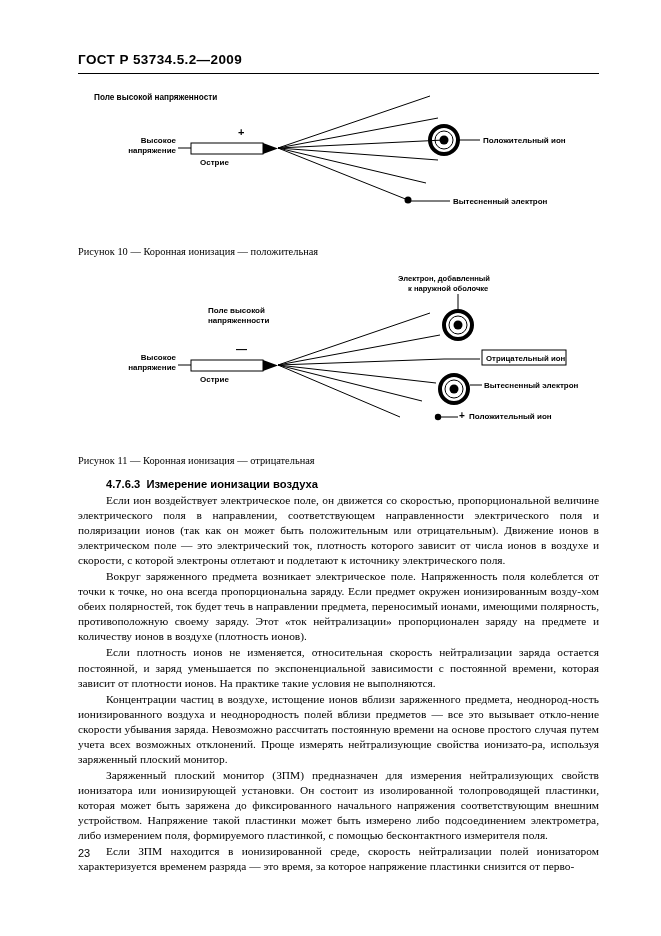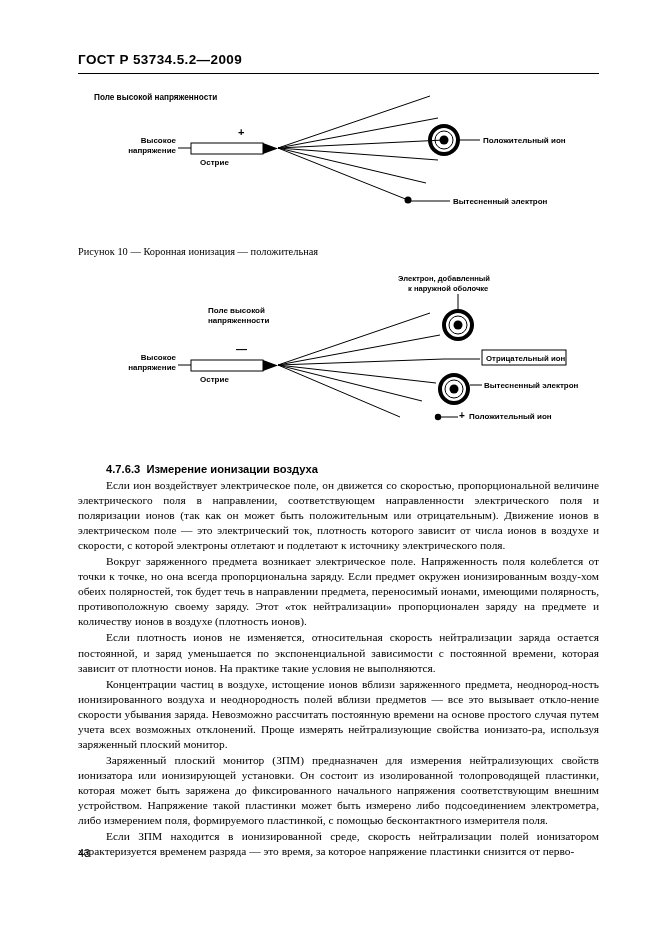--- a/index.html
+++ b/index.html
@@ -165,27 +165,28 @@
         <circle cx="376" cy="122" r="14" fill="none" stroke="#000" stroke-width="4"></circle>
         <circle cx="376" cy="122" r="9" fill="none" stroke="#000" stroke-width="1"></circle>
         <circle cx="376" cy="122" r="4.5" fill="#000"></circle>
       </g>
 
       <text x="381" y="152" font-size="10">+</text>
       <circle cx="360" cy="150" r="3.2" fill="#000"></circle>
       <line x1="363" y1="150" x2="380" y2="150" stroke="#000" stroke-width="1"></line>
       <text x="391" y="152" font-size="8">Положительный ион</text>
     </svg>
+    <div class="figcaption">Рисунок 11 — Коронная ионизация — отрицательная</div>
   </div>
 
   <div class="sechead">
     <span>4.7.6.3</span>&nbsp;&nbsp;<span>Измерение ионизации воздуха</span>
   </div>
 
   <p class="body indent">Если ион воздействует электрическое поле, он движется со скоростью, пропорциональной величине электрического поля в направлении, соответствующем направленности электрического поля и поляризации ионов (так как он может быть положительным или отрицательным). Движение ионов в электрическом поле — это электрический ток, плотность которого зависит от числа ионов в воздухе и скорости, с которой электроны отлетают и подлетают к источнику электрического поля.</p>
   <p class="body indent">Вокруг заряженного предмета возникает электрическое поле. Напряженность поля колеблется от точки к точке, но она всегда пропорциональна заряду. Если предмет окружен ионизированным возду-хом обеих полярностей, ток будет течь в направлении предмета, переносимый ионами, имеющими полярность, противоположную своему заряду. Этот «ток нейтрализации» пропорционален заряду на предмете и количеству ионов в воздухе (плотность ионов).</p>
   <p class="body indent">Если плотность ионов не изменяется, относительная скорость нейтрализации заряда остается постоянной, и заряд уменьшается по экспоненциальной зависимости с постоянной времени, которая зависит от плотности ионов. На практике такие условия не выполняются.</p>
   <p class="body indent">Концентрации частиц в воздухе, истощение ионов вблизи заряженного предмета, неоднород-ность ионизированного воздуха и неоднородность полей вблизи предметов — все это вызывает откло-нение скорости убывания заряда. Невозможно рассчитать постоянную времени на основе простого случая путем учета всех возможных отклонений. Проще измерять нейтрализующие свойства ионизато-ра, используя заряженный плоский монитор.</p>
   <p class="body indent">Заряженный плоский монитор (ЗПМ) предназначен для измерения нейтрализующих свойств ионизатора или ионизирующей установки. Он состоит из изолированной толопроводящей пластинки, которая может быть заряжена до фиксированного начального напряжения соответствующим внешним устройством. Напряжение такой пластинки может быть измерено либо подсоединением электрометра, либо измерением поля, формируемого пластинкой, с помощью бесконтактного измерителя поля.</p>
   <p class="body indent">Если ЗПМ находится в ионизированной среде, скорость нейтрализации полей ионизатором характеризуется временем разряда — это время, за которое напряжение пластинки снизится от перво-</p>
 
-  <div class="pagenum">43</div>
+  <div class="pagenum">23</div>
 </div>
 
 </body></html>

